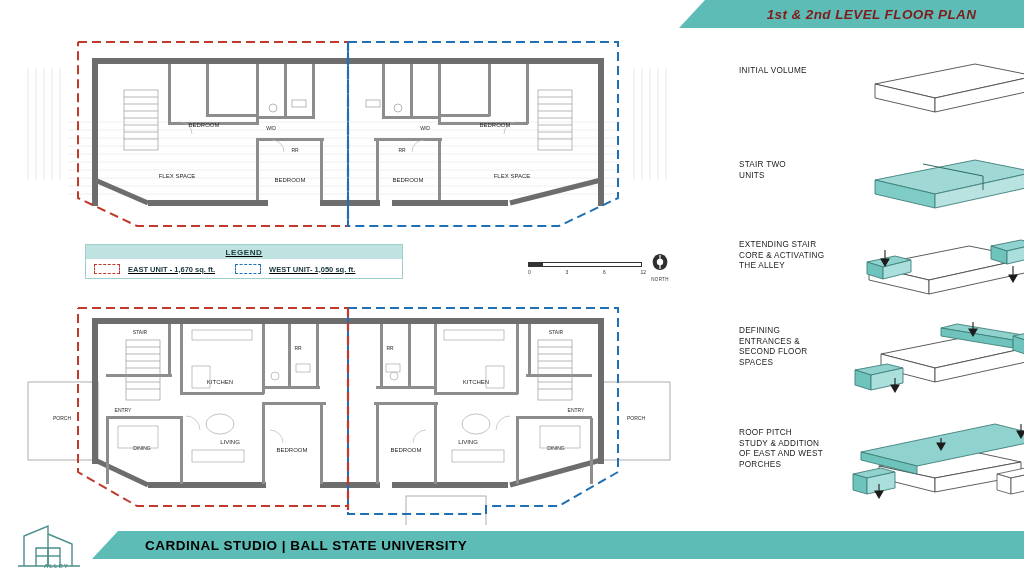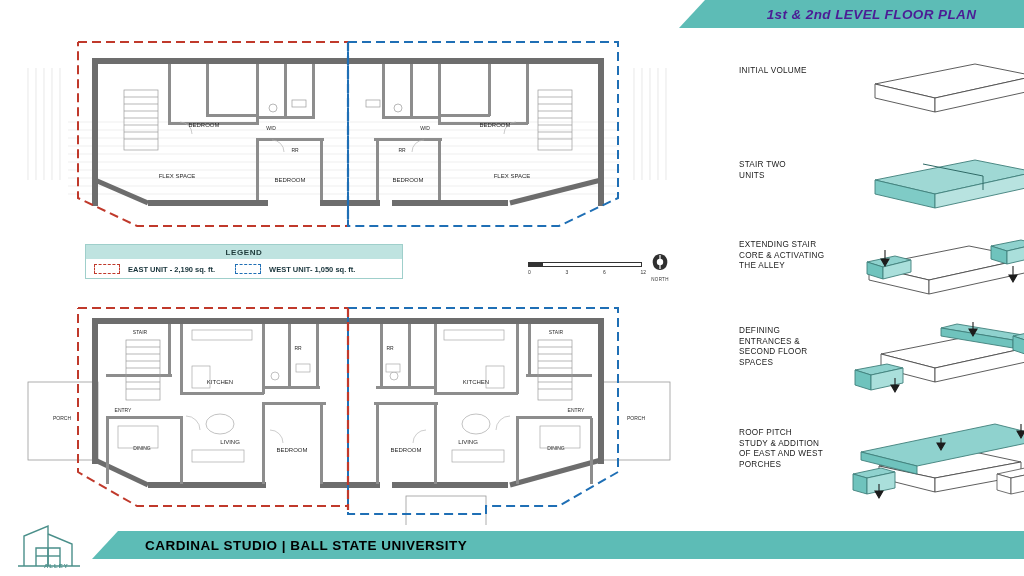--- a/index.html
+++ b/index.html
@@ -14,21 +14,21 @@
     width: 1024px; height: 576px;
     background: #ffffff;
   }
 
   
   .banner-top {
     position: absolute;
     left: 705px; top: 0px;
     width: 319px; height: 28px;
     background: #5dbcb6;
-    color: #4c1d95;
+    color: #7f1d1d;
     font-style: italic;
     font-weight: bold;
     font-size: 13.5px;
     letter-spacing: 0.4px;
     display: flex; align-items: center; justify-content: center;
     padding-left: 14px;
   }
   .banner-top::before {
     content: "";
     position: absolute;
@@ -85,20 +85,21 @@
   #plan-upper { left: 20px; top: 30px; width: 660px; height: 215px; }
   #plan-lower { left: 20px; top: 300px; width: 660px; height: 225px; }
 
   
   .legend {
     position: absolute;
     left: 85px; top: 244px;
     width: 318px; height: 35px;
     border: 1px solid #9fcfcb;
     background: #ffffff;
+    text-decoration: underline;
   }
   .legend-title {
     height: 14px;
     background: #bfe3e0;
     font-size: 8px;
     font-weight: bold;
     color: #1d3a3a;
     display: flex; align-items: center; justify-content: center;
     letter-spacing: 0.6px;
   }
@@ -303,21 +304,21 @@
 
       <polyline points="328,12 598,12 598,168 539,196 328,196 328,12" fill="none" stroke="#1f6fb5" stroke-width="2" stroke-dasharray="9,5"></polyline>
       <line x1="328" y1="12" x2="328" y2="196" stroke="#1f6fb5" stroke-width="2.2" stroke-dasharray="9,5"></line>
     </svg>
   </div>
 
   <div class="legend">
     <div class="legend-title">LEGEND</div>
     <div class="legend-body">
       <div class="legend-swatch sw-east"></div>
-      <div class="legend-label">EAST UNIT - 2,190 sq. ft.</div>
+      <div class="legend-label">EAST UNIT - 1,670 sq. ft.</div>
       <div class="legend-swatch sw-west" style="margin-left:12px"></div>
       <div class="legend-label">WEST UNIT-  1,050 sq. ft.</div>
     </div>
   </div>
 
   <div class="scalebar">
     <div class="bar"></div>
     <div class="ticks">
       <span>0</span>
       <span>3</span>

